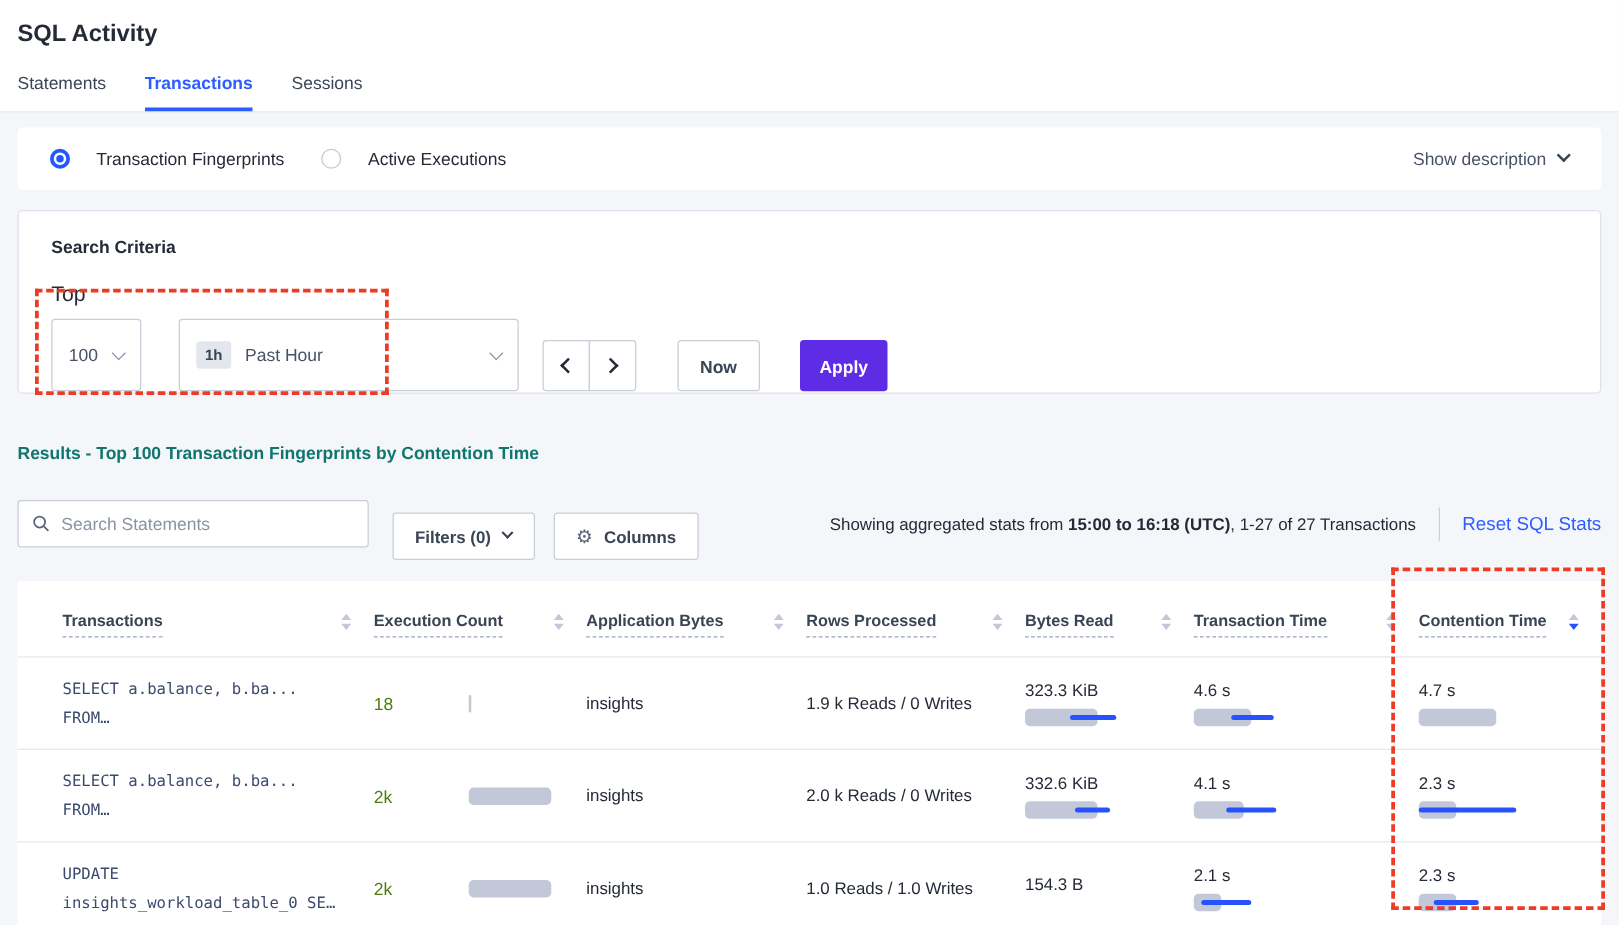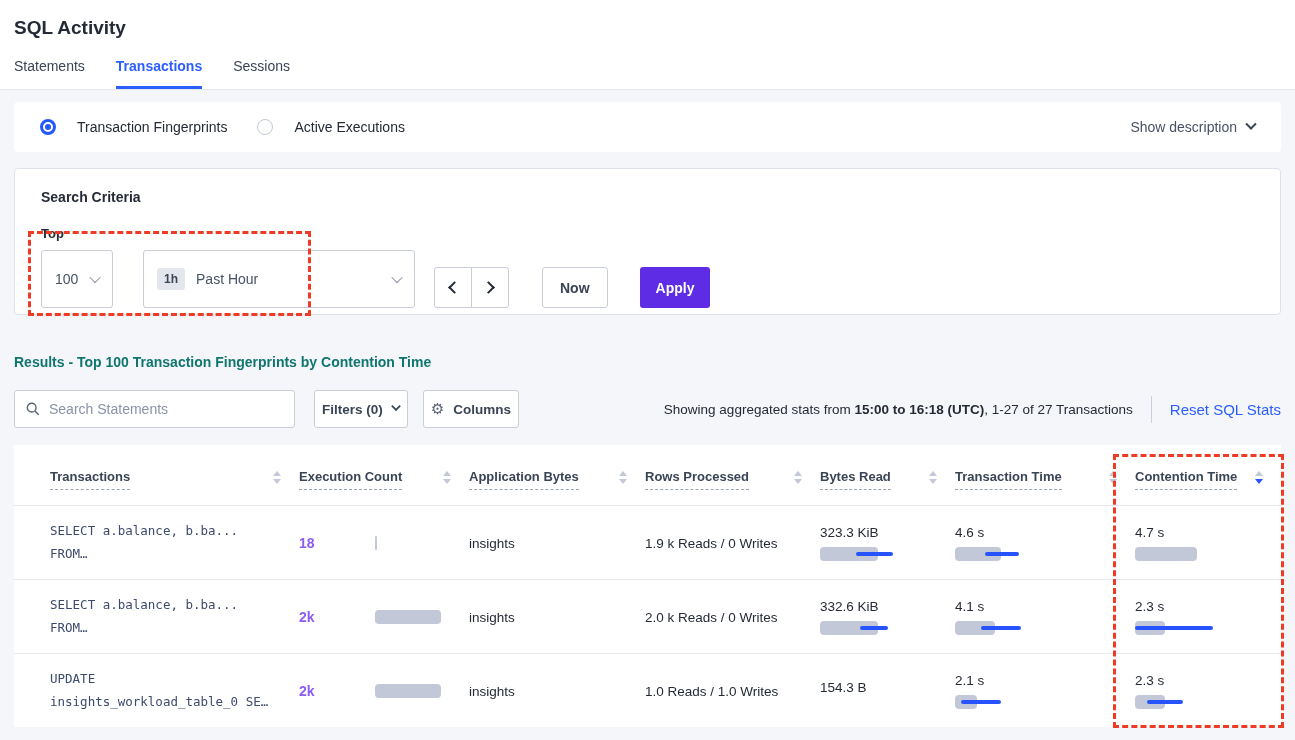--- a/index.html
+++ b/index.html
@@ -36,21 +36,21 @@
   .chev-left { width: 9px; height: 9px; border-left: 2.5px solid #242a36; border-bottom: 2.5px solid #242a36;
     transform: rotate(45deg); display:inline-block; margin-left: 3px; }
   .chev-right { width: 9px; height: 9px; border-right: 2.5px solid #242a36; border-bottom: 2.5px solid #242a36;
     transform: rotate(-45deg); display:inline-block; margin-right: 3px; }
   
   .criteria-card { margin: 16px 14px 0; background: #fff; border: 1px solid #dde2ea; border-radius: 4px;
     height: 147px; padding: 20px 26px; }
   .criteria-heading { font-size: 14px; font-weight: bold; color: #242a36; }
   .fields-row { display: flex; align-items: flex-end; margin-top: 21px; }
   .field { display: flex; flex-direction: column; }
-  .field-label { font-size: 13px; font-weight: bold; color: #242a36; margin-bottom: 9px; }
+  .field-label { font-size: 17px; font-weight: normal; color: #242a36; margin-bottom: 9px; }
   .select { border: 1px solid #c8cdd8; border-radius: 3px; height: 58px; background: #fff;
     display: flex; align-items: center; padding: 0 13px; font-size: 14px; color: #475266; cursor: pointer; }
   .select .sel-value { flex: 1; }
   .badge-1h { background: #e3e6ec; border-radius: 3px; font-size: 12px; font-weight: bold; color: #394455;
     padding: 4px 7px; margin-right: 11px; }
   .nav-group { display: flex; margin-left: 19px; }
   .nav-btn { width: 38px; height: 41px; border: 1px solid #c8cdd8; background: #fff;
     display: flex; align-items: center; justify-content: center; cursor: pointer; }
   .nav-btn.prev { border-radius: 3px 0 0 3px; }
   .nav-btn.next { border-radius: 0 3px 3px 0; margin-left: -1px; }
@@ -58,23 +58,23 @@
     background: #fff; font-size: 14px; font-weight: bold; color: #394455; font-family: inherit; cursor: pointer; text-align: right; }
   .apply-btn { margin-left: 32px; height: 41px; padding: 0 16px; border: none; border-radius: 3px;
     color: #fff; font-size: 14px; font-weight: bold; font-family: inherit; cursor: pointer; }
   
   .results-title { margin: 39px 14px 12px; font-size: 14px; font-weight: bold; color: #0f766e; }
   .controls-row { margin: 20px 14px 0; display: flex; align-items: center; }
   .search-box { width: 281px; height: 38px; background: #fff; border: 1px solid #c8cdd8; border-radius: 3px;
     display: flex; align-items: center; padding: 0 11px; gap: 9px; }
   .search-box input { border: none; outline: none; flex: 1; font-size: 14px; font-family: inherit; color: #475266; }
   .search-box input::placeholder { color: #8a93a6; }
-  .ctl-btn { height: 38px; background: #fff; border: 1px solid #c8cdd8; border-radius: 3px; padding: 0 7px;
+  .ctl-btn { height: 38px; background: #fff; border: 1px solid #c8cdd8; border-radius: 3px; padding: 0 17px;
     display: flex; align-items: center; gap: 9px; font-size: 13.5px; font-weight: bold; color: #394455;
-    font-family: inherit; cursor: pointer; }
+    font-family: inherit; cursor: pointer; margin-top: 20px; }
   .filters-btn { margin-left: 19px; }
   .columns-btn { margin-left: 15px; }
   .gear-glyph { font-size: 15px; color: #5a6478; font-weight: normal; }
   .stats-area { margin-left: auto; display: flex; align-items: center; }
   .stats-text { font-size: 13.5px; color: #242a36; }
   .v-divider { width: 1px; height: 27px; background: #c9cfdb; margin: 0 18px; }
   .reset-link { font-size: 15px; color: #2b5dff; cursor: pointer; white-space: nowrap; }
   
   .table-card { margin: 17px 14px 0; background: #fff; }
   table { width: 100%; border-collapse: collapse; table-layout: fixed; }
@@ -87,21 +87,21 @@
   .tri-up { width: 0; height: 0; border-left: 4px solid transparent; border-right: 4px solid transparent;
     border-bottom: 5px solid #c3c8d9; }
   .tri-down { width: 0; height: 0; border-left: 4px solid transparent; border-right: 4px solid transparent;
     border-top: 5px solid #c3c8d9; }
   .tri-down.active { border-top-color: #2753ff; }
   td { border-top: 1px solid #e5e8ee; height: 73px; vertical-align: middle; padding: 14px 18px 14px 0; }
   td:first-child { padding-left: 36px; }
   .sql { font-family: "DejaVu Sans Mono", monospace; font-size: 12.5px; color: #3c4a6d; line-height: 1.8;
     white-space: nowrap; overflow: hidden; }
   .exec-cell { display: flex; align-items: center; }
-  .exec-num { font-size: 14px; color: #8b5cf6; width: 76px; flex: 0 0 auto; font-weight: bold; }
+  .exec-num { font-size: 14px; color: #4d7c0f; width: 76px; flex: 0 0 auto; }
   .exec-bar { height: 14px; border-radius: 4px; }
   .app-name, .plain-val { font-size: 13.5px; color: #242a36; }
   .metric-value { font-size: 13.5px; color: #242a36; margin-bottom: 7px; }
   .metric-bar { position: relative; height: 14px; }
   .metric-bar .gray { position: absolute; left: 0; top: 0; height: 14px; border-radius: 4px; }
   .metric-bar .blue { position: absolute; top: 5px; height: 4px; border-radius: 2px; }
   
   .annotation { position: absolute; border: 3px dashed #ee3b25; pointer-events: none; z-index: 10; }
   #anno-criteria { left: 28px; top: 231px; width: 283px; height: 85px; }
   #anno-contention { left: 1113px; top: 454px; width: 171px; height: 274px; }

